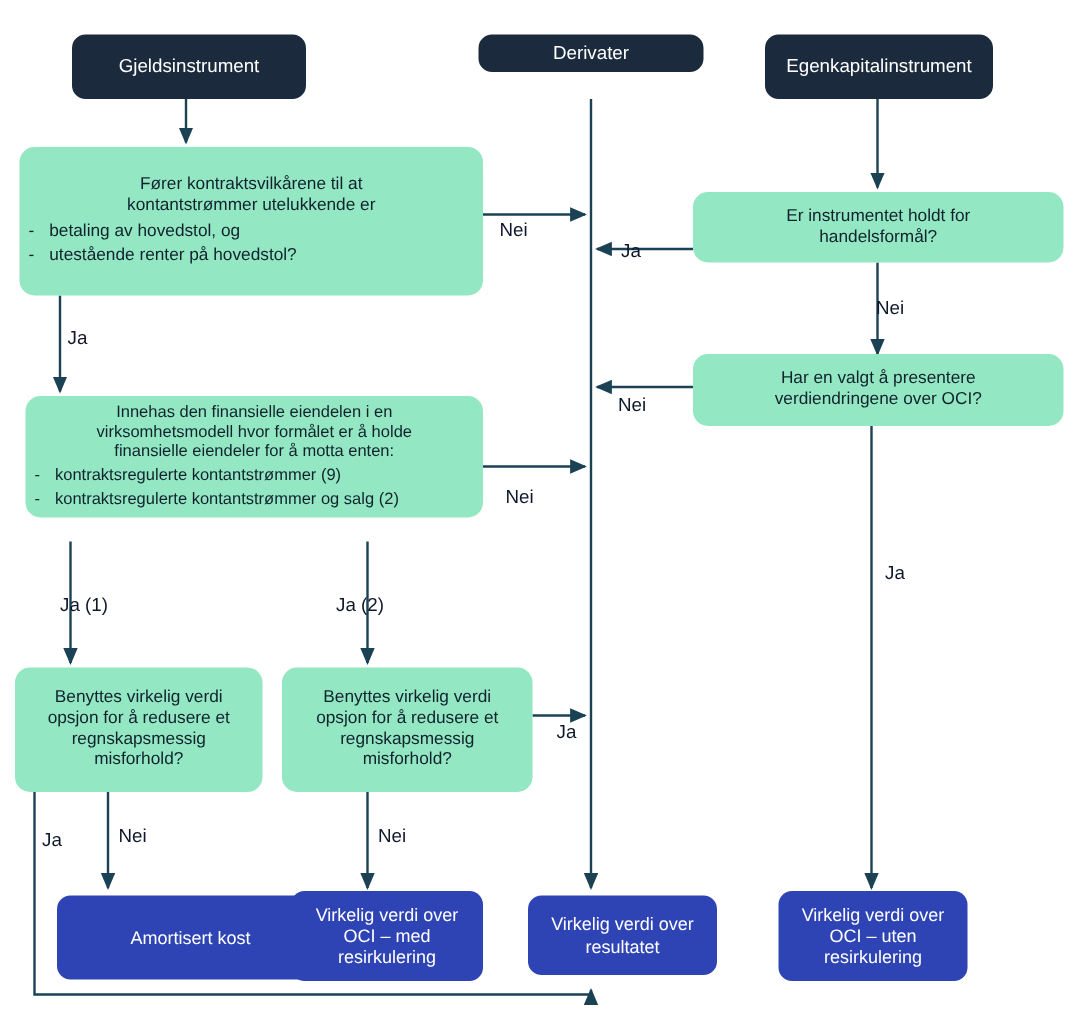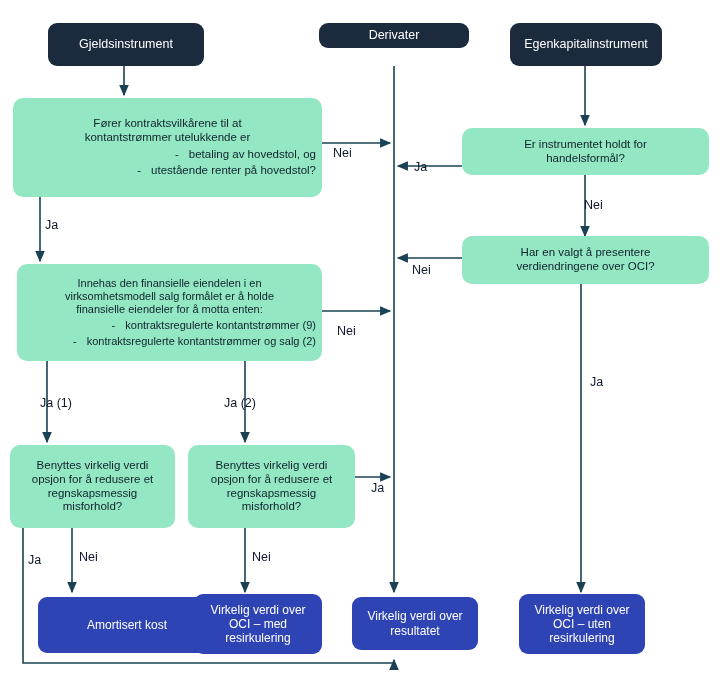--- a/index.html
+++ b/index.html
@@ -40,21 +40,21 @@
     background:#2f44b4;
     color:#ffffff;
     font-size:12px;
     border-radius:9px;
   }
 
   .bullets{margin:0;padding:0;list-style:none;text-align:left;}
   .bullets li{
     display:block;
     padding-left:0;
-    text-align:right;
+    text-align:left;
     margin-top:3px;
   }
   .bullets li .dash{display:inline-block;margin-right:10px;}
 
   .elabel{
     position:absolute;
     font-size:12.5px;
     color:#0f172a;
     white-space:nowrap;
     font-family:"Liberation Sans", sans-serif;
@@ -123,24 +123,24 @@
     <div class="txt">
       <div>Fører kontraktsvilkårene til at</div>
       <div>kontantstrømmer utelukkende er</div>
       <ul class="bullets">
         <li><span class="dash">-</span><span>betaling av hovedstol, og</span></li>
         <li><span class="dash">-</span><span>utestående renter på hovedstol?</span></li>
       </ul>
     </div>
   </div>
 
-  <div class="node decision" style="left:17px;top:264px;width:305px;height:97px;font-size:11px;">
+  <div class="node decision" style="left:17px;top:264px;width:305px;height:81px;font-size:11px;">
     <div class="txt">
       <div>Innehas den finansielle eiendelen i en</div>
-      <div>virksomhetsmodell salg formålet er å holde</div>
+      <div>virksomhetsmodell hvor formålet er å holde</div>
       <div>finansielle eiendeler for å motta enten:</div>
       <ul class="bullets">
         <li><span class="dash">-</span><span>kontraktsregulerte kontantstrømmer (9)</span></li>
         <li><span class="dash">-</span><span>kontraktsregulerte kontantstrømmer og salg (2)</span></li>
       </ul>
     </div>
   </div>
 
   <div class="node decision" style="left:10px;top:445px;width:165px;height:83px;">
     <div class="txt">

